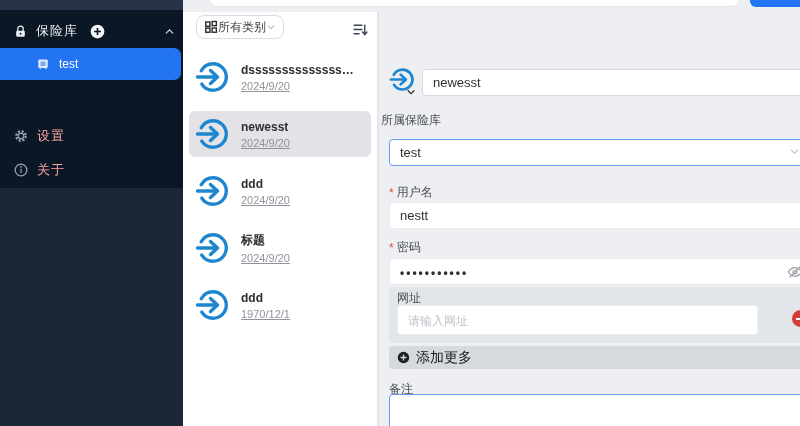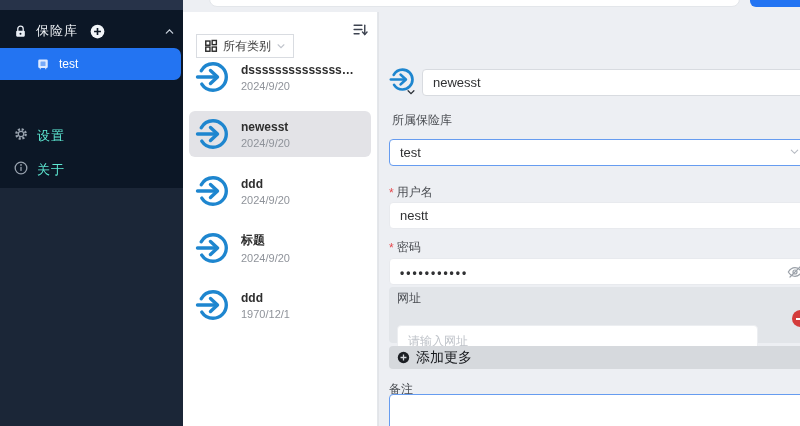--- a/index.html
+++ b/index.html
@@ -14,61 +14,61 @@
   .sidebar-strip { position:absolute; left:0; top:0; width:183px; height:10px; background:#273349; }
   .sidebar-menu { position:absolute; left:0; top:10px; width:183px; height:178px; background:#0c1726; }
   .vault-header { position:absolute; left:14px; top:10px; right:8px; height:22px; display:flex; align-items:center; }
   .vault-header .vh-label { color:#f2f5f9; font-size:13px; margin-left:9px; letter-spacing:1px; }
   .vault-header .plus-wrap { margin-left:12px; display:flex; align-items:center; cursor:pointer; }
   .vault-header .chev-up { margin-left:auto; display:flex; align-items:center; cursor:pointer; }
   .vault-item { position:absolute; left:0; width:181px; display:flex; align-items:center; padding-left:37px; cursor:pointer; }
   .vault-item.selected { top:38px; height:32px; background:#2374f2; border-radius:0 7px 7px 0; color:#ffffff; }
   .vault-item.plain { top:76px; height:30px; color:#8e99a6; }
   .vault-item .vi-label { font-size:12px; margin-left:10px; }
-  .menu-item { position:absolute; left:14px; display:flex; color:#5eead4; font-size:13px; cursor:pointer; letter-spacing:1px; }
+  .menu-item { position:absolute; left:14px; display:flex; align-items:center; color:#fca5a5; font-size:13px; cursor:pointer; letter-spacing:1px; }
   .menu-item .mi-label { margin-left:9px; }
   .menu-item.settings { top:117px; }
   .menu-item.about { top:151px; }
   
   .topbar { position:absolute; left:183px; top:0; width:617px; height:12px; background:#edeff3; }
   .top-search { position:absolute; left:26px; top:-22px; width:531px; height:29px; background:#ffffff; border:1px solid #e3e6ea; border-radius:8px; }
   .top-btn-frag { position:absolute; left:567px; top:-19px; width:80px; height:26px; background:#2374f2; border-radius:6px; }
   
   .list-panel { position:absolute; left:183px; top:12px; width:195px; height:414px; background:#ffffff; border-right:1px solid #e4e7eb; }
-  .category-box { position:absolute; left:13px; top:22px; height:24px; display:flex; align-items:center; gap:5px; padding:0 7px; background:#fff; border:1px solid #d9dce1; border-radius:0; cursor:pointer; }
+  .category-box { position:absolute; left:13px; top:3px; height:24px; display:flex; align-items:center; padding:0 7px; background:#fff; border:1px solid #d9dce1; border-radius:8px; cursor:pointer; }
   .category-box .cat-label { font-size:12px; color:#3c3c3c; }
   .sort-btn { position:absolute; right:8px; top:9px; width:17px; height:17px; cursor:pointer; }
   .list-items { position:absolute; left:6px; top:42px; width:182px; }
   .list-item { height:46px; margin-bottom:11px; display:flex; align-items:center; padding-left:6px; border-radius:6px; cursor:pointer; }
   .list-item.selected { background:#e3e3e7; }
   .li-text { margin-left:10px; min-width:0; }
   .li-title { font-size:12px; font-weight:bold; color:#2e2e2e; max-width:116px; white-space:nowrap; overflow:hidden; text-overflow:ellipsis; }
-  .li-date { font-size:11px; color:#8f939a; margin-top:3px; }
+  .li-date { font-size:11px; color:#8f939a; margin-top:3px;text-decoration:underline; }
   
   .detail-panel { position:absolute; left:378px; top:12px; width:422px; height:414px; background:#edeff3; border-left:1px solid #e2e4e8; }
   .detail-header { position:absolute; left:0; top:0; width:422px; height:45px; border-bottom:1px solid #dde0e6; }
   .cancel-btn { position:absolute; left:380px; top:12px; width:56px; height:23px; background:#2374f2; color:#ffffff; font-size:12px; letter-spacing:5px; border:none; border-radius:5px; padding-left:10px; text-align:left; cursor:pointer; font-family:inherit; }
   .entry-icon-wrap { position:absolute; left:10px; top:54px; width:30px; height:32px; }
   .entry-chev { position:absolute; left:17px; top:21px; }
   .fld-input { background:#ffffff; border:1px solid #e8eaee; border-radius:4px; font-size:13px; color:#303133; padding:0 10px; font-family:inherit; outline:none; }
   .title-input { position:absolute; left:43px; top:57px; width:391px; height:27px; border-color:#d8dbe0; }
   .fld-label { position:absolute; font-size:12px; color:#4a4d52; display:flex; align-items:center; gap:3px; }
   .req { color:#e5484d; font-size:12px; }
-  .lbl-vault { left:13px; top:100px; }
+  .lbl-vault { left:2px; top:100px; }
   .select-box { position:absolute; left:10px; top:127px; width:424px; height:27px; background:#fff; border:1px solid #669cf0; border-radius:4px; display:flex; align-items:center; padding:0 10px; font-size:13px; color:#303133; cursor:pointer; }
   .select-chev { position:absolute; left:410px; top:134px; }
   .lbl-user { left:10px; top:172px; }
   .user-input { position:absolute; left:10px; top:190px; width:424px; height:27px; }
   .lbl-pass { left:10px; top:227px; }
   .pass-box { position:absolute; left:10px; top:246px; width:424px; height:27px; background:#fff; border:1px solid #e8eaee; border-radius:4px; display:flex; align-items:center; padding:0 10px; }
   .pass-dots { font-size:12px; font-weight:bold; letter-spacing:2px; color:#303133; line-height:1; transform:translateY(1px); }
   .eye-btn { position:absolute; left:408px; top:252px; width:16px; height:16px; cursor:pointer; }
   .url-group { position:absolute; left:10px; top:275px; width:424px; height:56px; background:#e2e5e9; border-radius:4px; }
   .lbl-url { left:18px; top:278px; }
-  .url-input { position:absolute; left:8px; top:18px; width:361px; height:30px; border:1px solid #eceef1;margin-top:20px; }
+  .url-input { position:absolute; left:8px; top:18px; width:361px; height:30px; border:1px solid #eceef1; }
   .url-input::placeholder { color:#bfc3c9; font-size:12px; }
   .minus-btn { position:absolute; left:413px; top:298px; width:17px; height:17px; border-radius:50%; background:#d43c3c; border:none; cursor:pointer; }
   .minus-btn::after { content:""; position:absolute; left:4px; top:7.5px; width:9px; height:2px; background:#fff; }
   .add-more { position:absolute; left:10px; top:334px; width:424px; height:23px; background:#d6d9dd; border-radius:4px; display:flex; align-items:center; gap:6px; padding:0 8px; cursor:pointer; }
   .add-more .am-label { font-size:14px; color:#17191d; }
   .lbl-notes { left:10px; top:369px;font-family:Liberation Mono, monospace; }
   .notes-area { position:absolute; left:10px; top:382px; width:424px; height:60px; background:#fff; border:1px solid #669cf0; border-radius:4px; resize:none; outline:none; font-family:inherit; }
   svg { display:block; }
 </style>
 </head>

